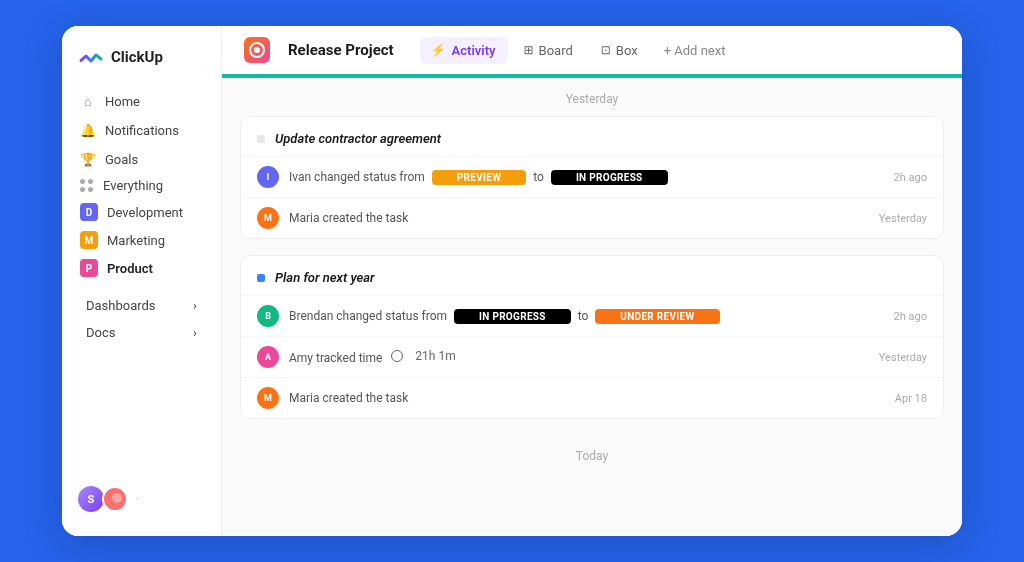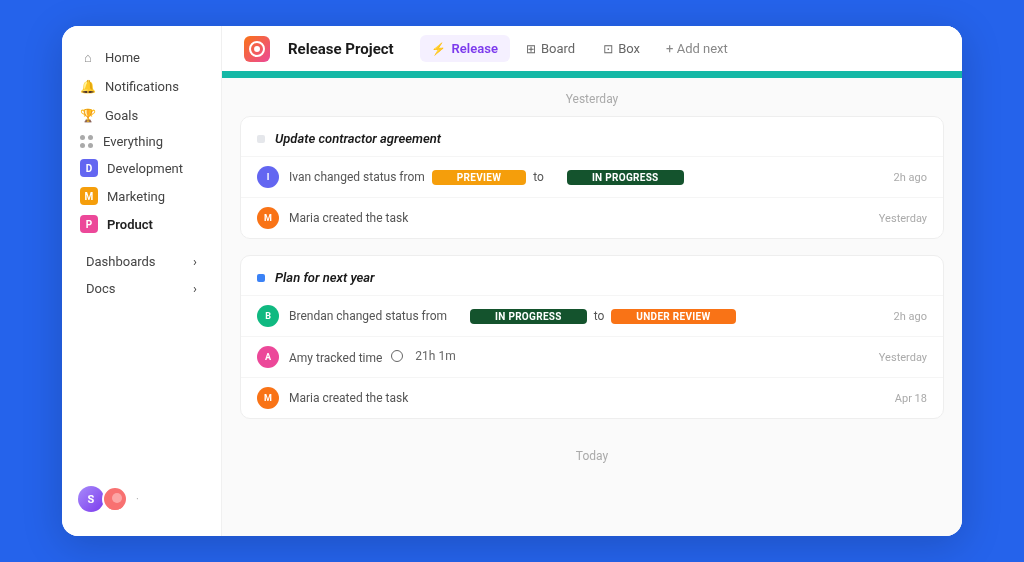--- a/index.html
+++ b/index.html
@@ -174,21 +174,21 @@
     
     .main {
       flex: 1;
       display: flex;
       flex-direction: column;
       background: #fafafa;
       overflow: hidden;
     }
     .topbar {
       background: white;
-      border-bottom: 7px solid #14b8a6;
+      border-bottom: 4px solid #14b8a6;
       padding: 0 22px;
       display: flex;
       align-items: center;
       gap: 18px;
       height: 52px;
       flex-shrink: 0;
     }
     .project-icon {
       width: 26px;
       height: 26px;
@@ -311,21 +311,21 @@
     .badge {
       display: inline-flex;
       align-items: center;
       padding: 2px 25px;
       border-radius: 4px;
       font-size: 10px;
       font-weight: 700;
       letter-spacing: 0.3px;
     }
     .badge-preview { background: #f59e0b; color: white; }
-    .badge-inprogress { background: #14532d; color: white; margin-left: 16px; }
+    .badge-inprogress { background: #000000; color: white; }
     .badge-underreview { background: #f97316; color: white; }
     .activity-time-icon {
       display: inline-flex;
       align-items: center;
       gap: 3px;
       color: #666;
     }
     .clock-icon {
       width: 12px;
       height: 12px;
@@ -335,20 +335,33 @@
       position: relative;
       vertical-align: middle;
     }
   </style>
 </head>
 <body>
 
 <div class="outer-card">
 
   <div class="sidebar">
+    <div class="sidebar-logo">
+      <svg class="logo-icon" viewBox="0 0 26 26" fill="none" xmlns="http://www.w3.org/2000/svg">
+        <path d="M3 16.5L8 12L13 17L18 11L23 15" stroke="url(#grad1)" stroke-width="3" stroke-linecap="round" stroke-linejoin="round" fill="none"></path>
+        <defs>
+          <linearGradient id="grad1" x1="3" y1="12" x2="23" y2="16" gradientUnits="userSpaceOnUse">
+            <stop offset="0%" stop-color="#7c3aed"></stop>
+            <stop offset="50%" stop-color="#3b82f6"></stop>
+            <stop offset="100%" stop-color="#10b981"></stop>
+          </linearGradient>
+        </defs>
+      </svg>
+      <span class="logo-text">ClickUp</span>
+    </div>
 
     <div class="sidebar-nav">
       <div class="nav-item">
         <span class="nav-icon">⌂</span>
         <span>Home</span>
       </div>
       <div class="nav-item">
         <span class="nav-icon">🔔</span>
         <span>Notifications</span>
       </div>
@@ -411,21 +424,21 @@
       <div class="project-icon">
         <svg width="16" height="16" viewBox="0 0 16 16">
           <circle cx="8" cy="8" r="7" fill="none" stroke="white" stroke-width="2"></circle>
           <circle cx="8" cy="8" r="3" fill="white"></circle>
         </svg>
       </div>
       <span class="project-title">Release Project</span>
       <div class="topbar-tabs">
         <div class="tab-item active">
           <span class="tab-icon">⚡</span>
-          <span>Release</span>
+          <span>Activity</span>
         </div>
         <div class="tab-item">
           <span class="tab-icon">⊞</span>
           <span>Board</span>
         </div>
         <div class="tab-item">
           <span class="tab-icon">⊡</span>
           <span>Box</span>
         </div>
         <div class="add-view">

